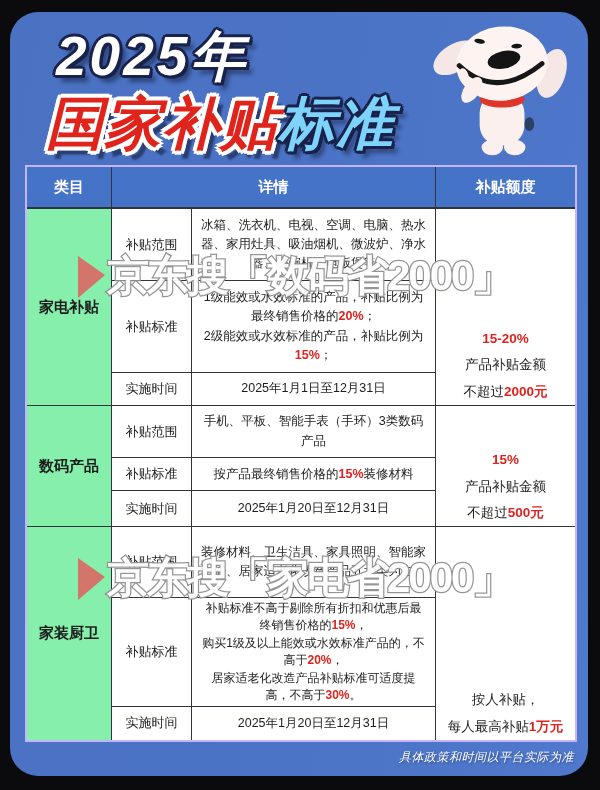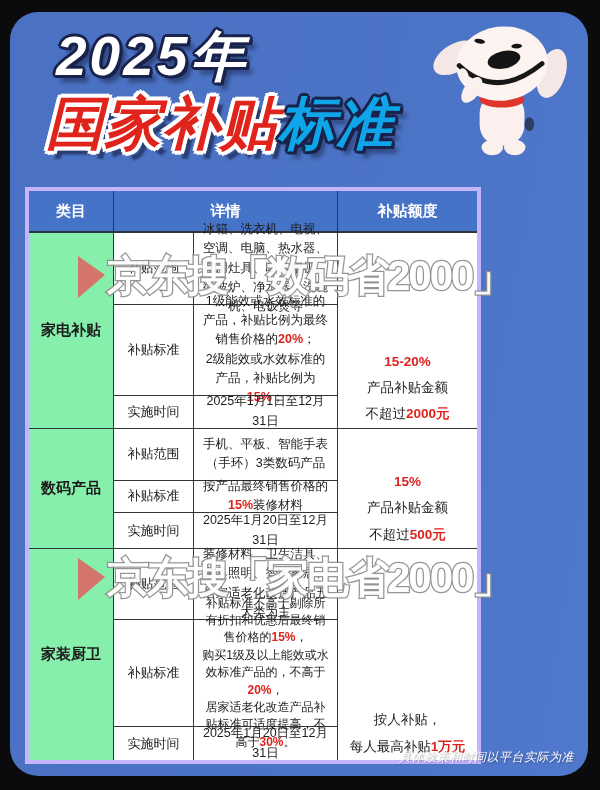--- a/index.html
+++ b/index.html
@@ -26,32 +26,32 @@
     position:absolute;left:46px;top:86px;
     font-size:57px;font-weight:bold;font-style:italic;letter-spacing:1px;white-space:nowrap;
   }
   .title-main .hl{
     color:#e0241c;
     text-shadow:-3px -3px 0 #fff,3px -3px 0 #fff,-3px 3px 0 #fff,3px 3px 0 #fff,
                 0 -4px 0 #fff,0 4px 0 #fff,-4px 0 0 #fff,4px 0 0 #fff,
                 7px 8px 2px rgba(15,20,45,.55);
   }
   .title-main .rest{
-    color:#0ea5e9;
+    color:#7dd3fc;
     text-shadow:-3px 0 0 #19224a,3px 0 0 #19224a,0 -3px 0 #19224a,0 3px 0 #19224a,
                 -2px -2px 0 #19224a,2px -2px 0 #19224a,-2px 2px 0 #19224a,3px 3px 0 #19224a,
                 6px 7px 4px rgba(10,14,34,.45);
   }
   
   .mascot{position:absolute;right:18px;top:14px;width:156px;height:148px;}
   
   .table{
-    position:absolute;left:25px;top:165px;width:456px;height:577px;
-    background:#ffffff;border:4px solid #c4b5fd;box-sizing:border-box;
-    display:flex;flex-direction:column;color:#1c1c1c;margin-top:22px;
+    position:absolute;left:25px;top:165px;width:552px;height:577px;
+    background:#ffffff;border:2px solid #c4b5fd;box-sizing:border-box;
+    display:flex;flex-direction:column;color:#1c1c1c;
   }
   .thead{
     display:flex;height:40px;flex-shrink:0;background:#4573c8;color:#ffffff;
     font-weight:bold;font-size:15px;border-bottom:2px solid #30343c;
   }
   .th{display:flex;align-items:center;justify-content:center;}
   .th-cat{width:85px;border-right:1.5px solid #30343c;box-sizing:border-box;}
   .th-detail{flex:1;}
   .th-amt{width:140px;border-left:1.5px solid #30343c;box-sizing:border-box;}
   .tbody{flex:1;display:flex;flex-direction:column;min-height:0;}

